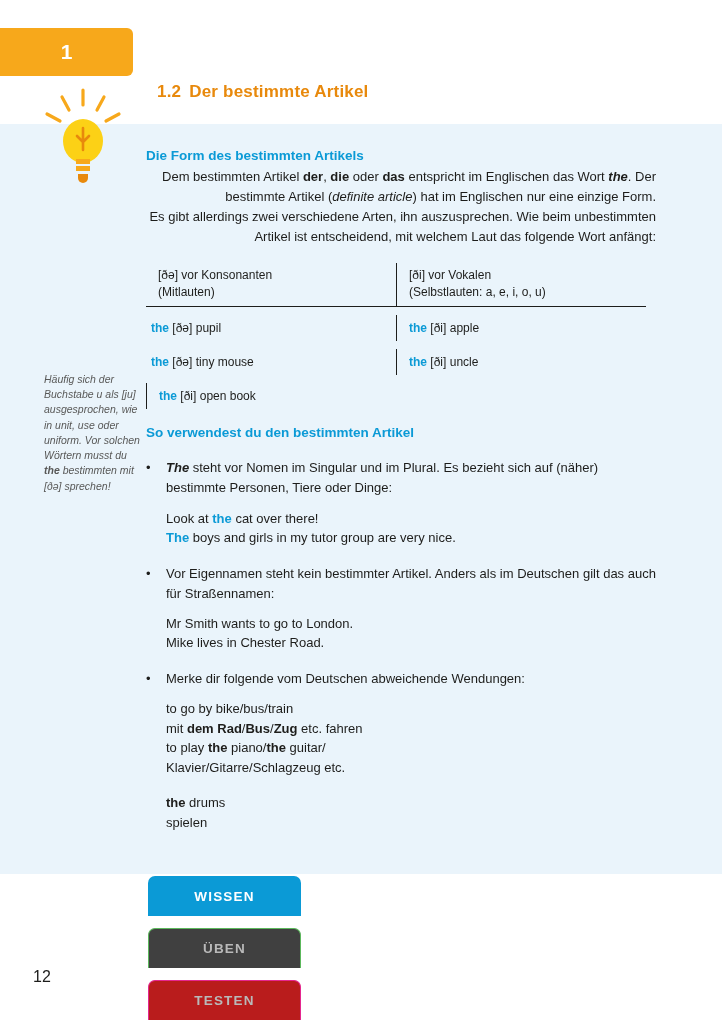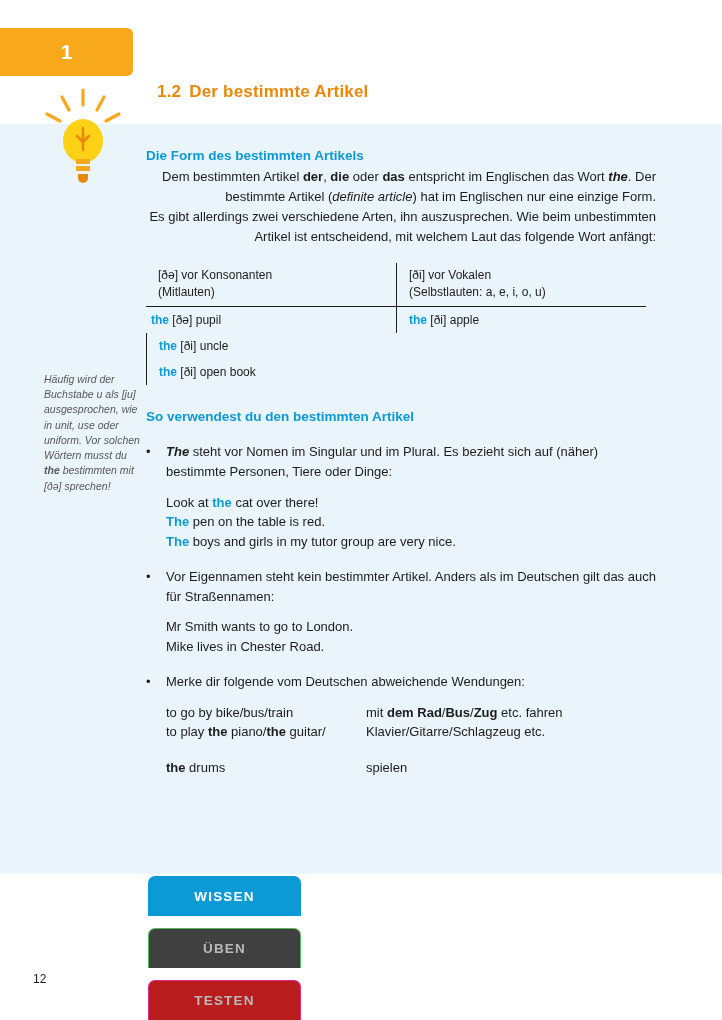--- a/index.html
+++ b/index.html
@@ -129,20 +129,21 @@
   }
   .thead {
     border-bottom: 1.5px solid #1d1d1b;
   }
   .tcell.left-rule {
     border-left: 1.5px solid #1d1d1b;
   }
   .tbody .trow .tcell {
     padding-top: 5px;
     padding-bottom: 5px;
+    margin-top: 8px;
   }
   .excl {
     color: #e2001a;
     font-weight: bold;
     margin-left: -8px;
     margin-right: 1px;
   }
 
   
   .sidenote {
@@ -182,34 +183,35 @@
   .examples {
     margin-top: 10px;
     line-height: 1.5;
   }
 
   
   .twocol {
     display: flex;
     margin-top: 10px;
     line-height: 1.5;
+    flex-direction: column;
   }
   .twocol .c1 {
     width: 200px;
   }
   .twocol .c2 {
     flex: 1;
   }
 
   
   .page-number {
     position: absolute;
     left: 33px;
     bottom: 34px;
-    font-size: 12px;
+    font-size: 16px;
     color: #1d1d1b;
   }
   .tabbar {
     position: absolute;
     left: 148px;
     bottom: 0;
     display: flex;
     gap: 12px;
     flex-direction: column;
   }
@@ -302,48 +304,52 @@
           <span>pupil</span>
         </div>
         <div class="tcell left-rule">
           <span class="blue">the</span>
           <span>[ði]</span>
           <span>apple</span>
         </div>
       </div>
 
       <div class="trow">
+        <div class="tcell">
+          <span class="excl"></span><span class="blue">the</span>
+          <span>[ðə]</span>
+          <span>tiny mouse</span>
+        </div>
         <div class="tcell left-rule">
           <span class="blue">the</span>
           <span>[ði]</span>
           <span>uncle</span>
         </div>
       </div>
 
       <div class="trow">
         <div class="tcell left-rule">
           <span class="blue">the</span>
           <span>[ði]</span>
           <span>open book</span>
         </div>
       </div>
     </div>
   </div>
 
-  <div class="sub-head" style="margin-top:22px">So verwendest du den bestimmten Artikel</div>
+  <div class="sub-head" style="margin-top:14px">So verwendest du den bestimmten Artikel</div>
 
   <div class="bullets">
 
     <div class="bullet">
       <div class="dot">•</div>
       <div class="btext">
         <span class="bi">The</span><span> steht vor Nomen im Singular und im Plural. Es bezieht sich auf (näher) bestimmte Personen, Tiere oder Dinge:</span>
         <div class="examples">
           <div><span>Look at </span><span class="blue">the</span><span> cat over there!</span></div>
-          <div><span></span><span class="blue">The</span><span> pen on the table is red.</span></div>
           <div><span></span><span class="blue">The</span><span> boys and girls in my tutor group are very nice.</span></div>
         </div>
       </div>
     </div>
 
     <div class="bullet">
       <div class="dot">•</div>
       <div class="btext">
         <span>Vor Eigennamen steht kein bestimmter Artikel. Anders als im Deutschen gilt das auch für Straßennamen:</span>
         <div class="examples">
@@ -385,21 +391,21 @@
           </div>
         </div>
 
       </div>
     </div>
 
   </div>
 </div>
 
 <div class="sidenote">
-  <span>Häufig wird der Buchstabe u als [ju] ausgesprochen, wie in unit, use oder uniform. Vor solchen Wörtern musst du </span><b>the</b><span> bestimmten mit [ðə] sprechen!</span>
+  <span>Häufig sich der Buchstabe u als [ju] ausgesprochen, wie in unit, use oder uniform. Vor solchen Wörtern musst du </span><b>the</b><span> bestimmten mit [ðə] sprechen!</span>
 </div>
 
 <div class="page-number">12</div>
 
 <div class="tabbar">
   <div class="tab active">
     <span>WISSEN</span>
   </div>
   <div class="tab green">
     <span>ÜBEN</span>

